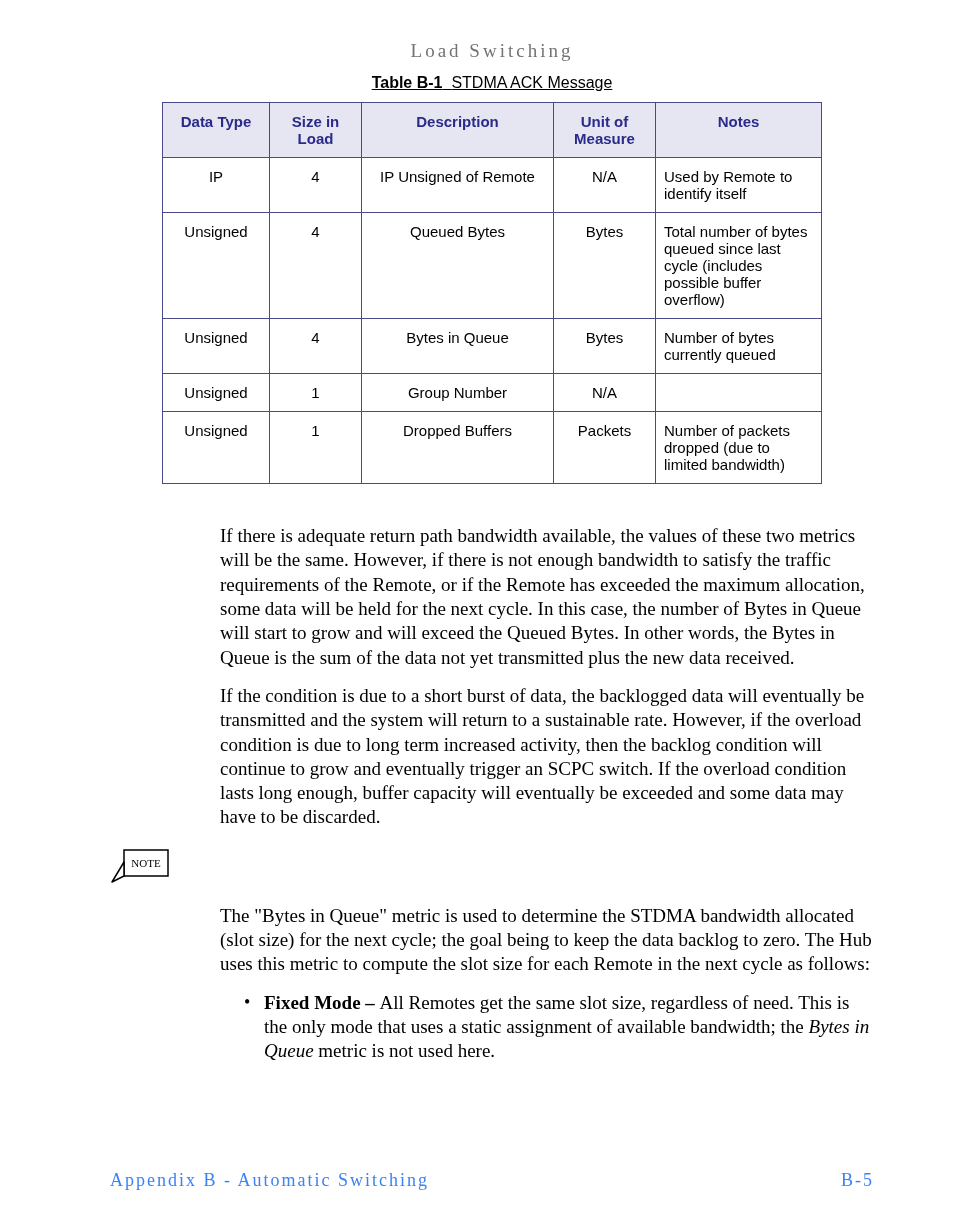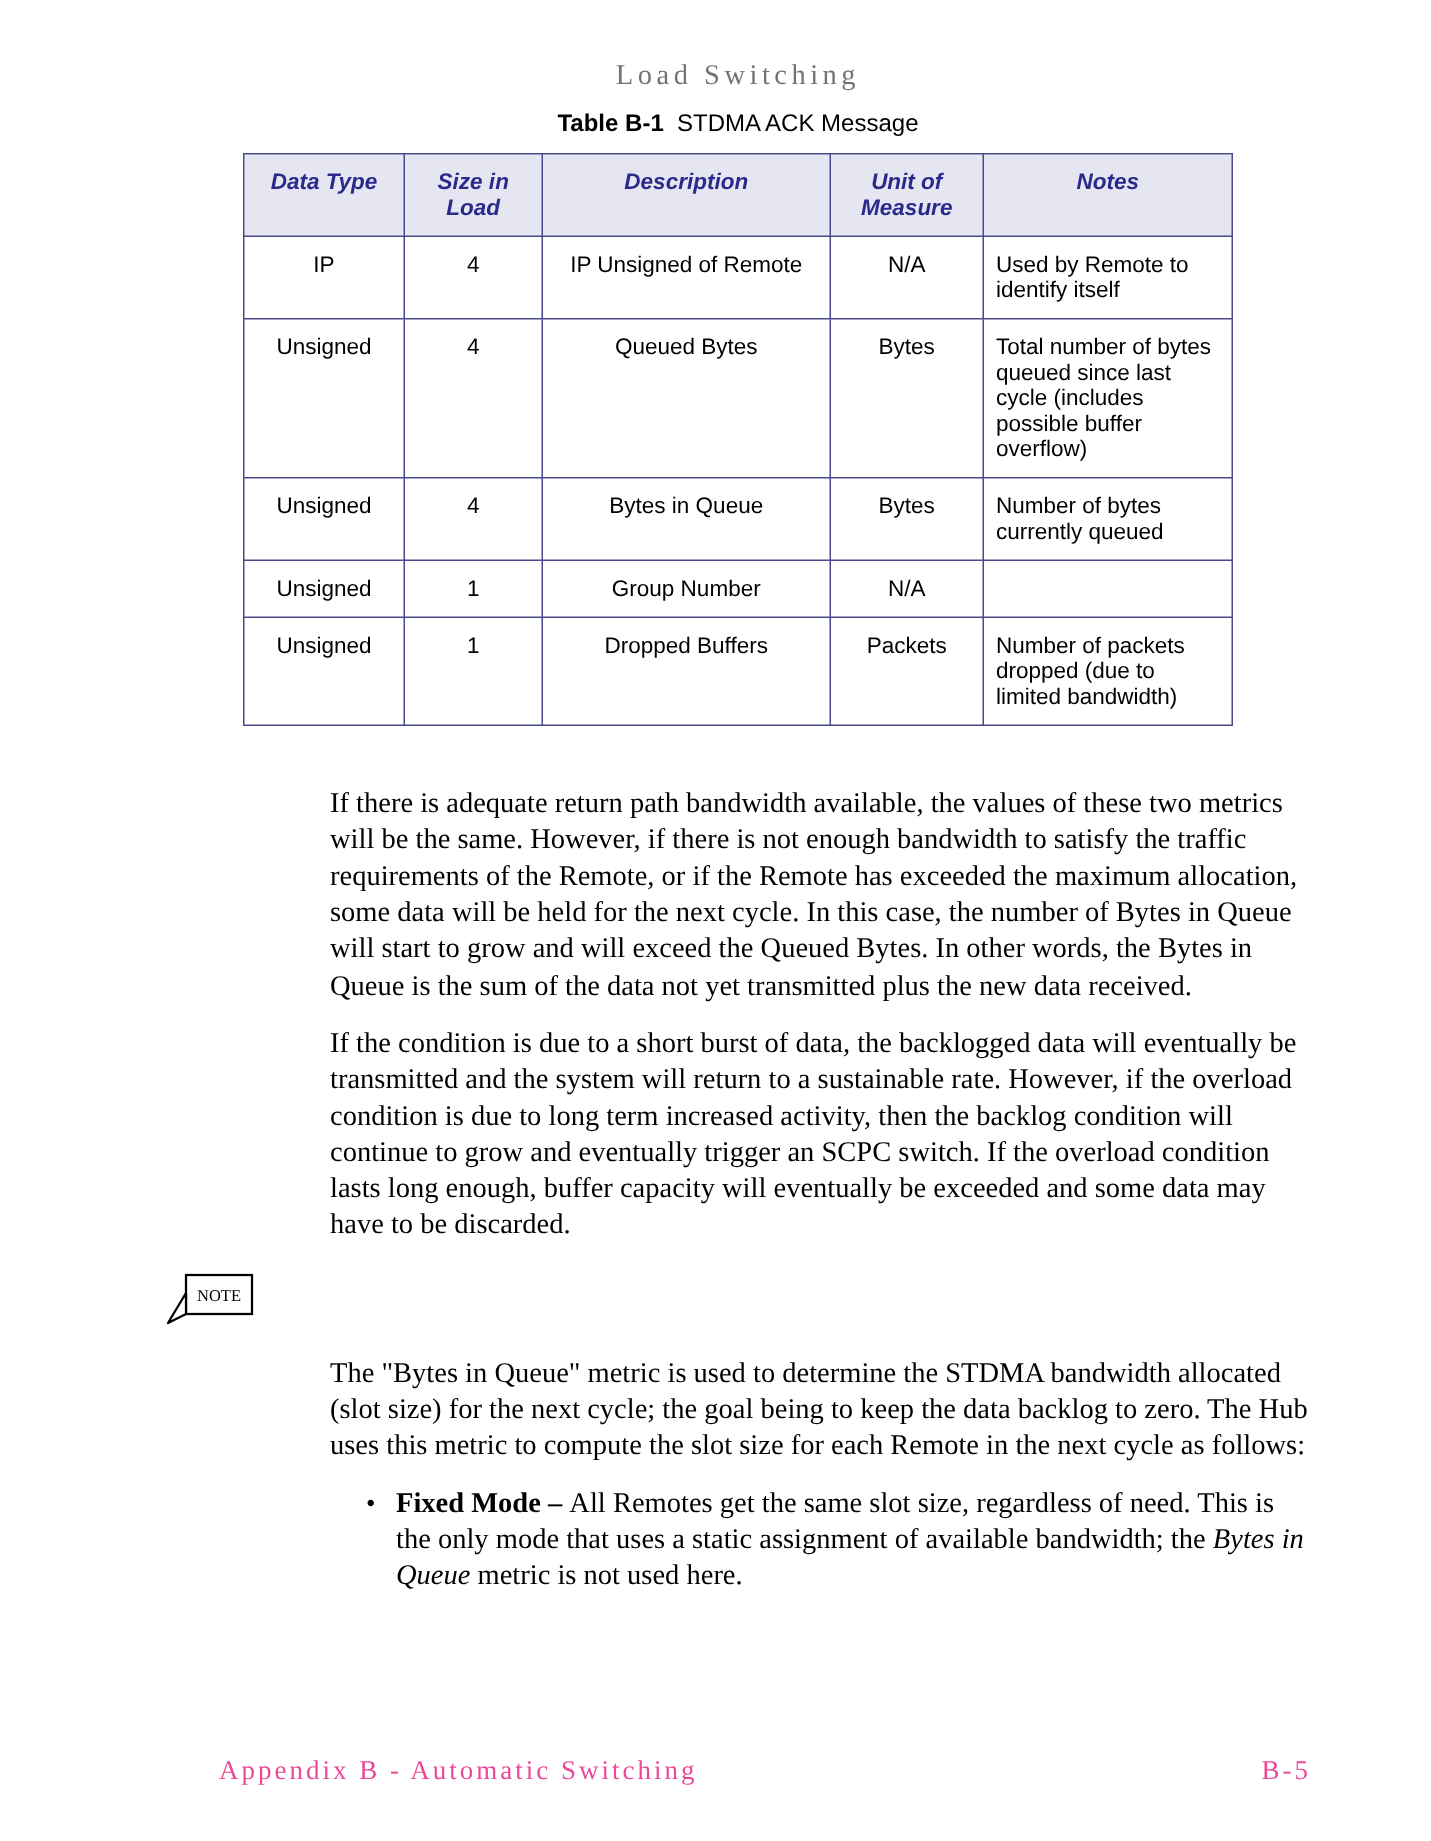--- a/index.html
+++ b/index.html
@@ -26,41 +26,41 @@
     font-size: 19px;
     letter-spacing: 3px;
     margin-bottom: 12px;
     font-family: "Times New Roman", serif;
   }
   .table-caption {
     text-align: center;
     font-family: Arial, Helvetica, sans-serif;
     font-size: 16px;
     margin-bottom: 10px;
+    text-decoration: underline;
   }
   .table-caption .label { font-weight: bold; }
 
   table.data {
     border-collapse: collapse;
     width: 660px;
     margin: 0 auto 40px auto;
     font-family: Arial, Helvetica, sans-serif;
     font-size: 15px;
   }
   table.data th, table.data td {
     border: 1px solid #4a4a8a;
     padding: 10px 8px;
     vertical-align: top;
   }
   table.data th {
     background: #e6e6f2;
     color: #2a2a8a;
     font-weight: bold;
     text-align: center;
-    font-style: italic;
   }
   td.c { text-align: center; margin-top: 48px; }
   td.notes { text-align: left; }
 
   .body-text {
     margin-left: 110px;
     font-size: 19px;
     line-height: 1.28;
     color: #000;
   }
@@ -109,24 +109,23 @@
   .ital { font-style: italic; }
 
   .footer {
     position: absolute;
     bottom: 36px;
     left: 110px;
     right: 80px;
     display: flex;
     justify-content: space-between;
     font-size: 18px;
-    color: #ec4899;
+    color: #3b82f6;
     letter-spacing: 2px;
     font-family: "Times New Roman", serif;
-    margin-left: 36px;
   }
 </style>
 </head>
 <body>
 
 <div class="page">
 
   <div class="running-head">Load Switching</div>
 
   <div class="table-caption">

